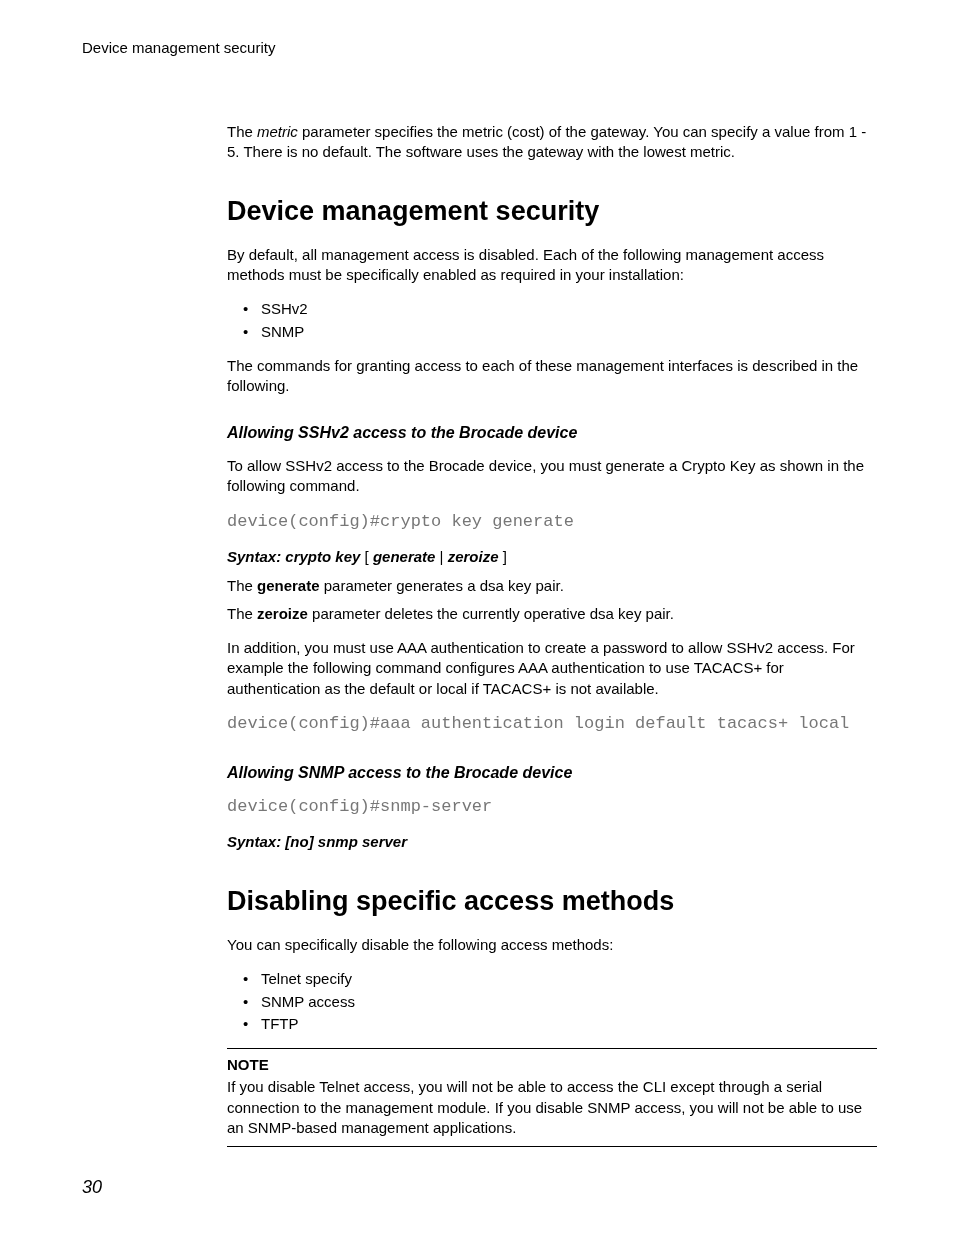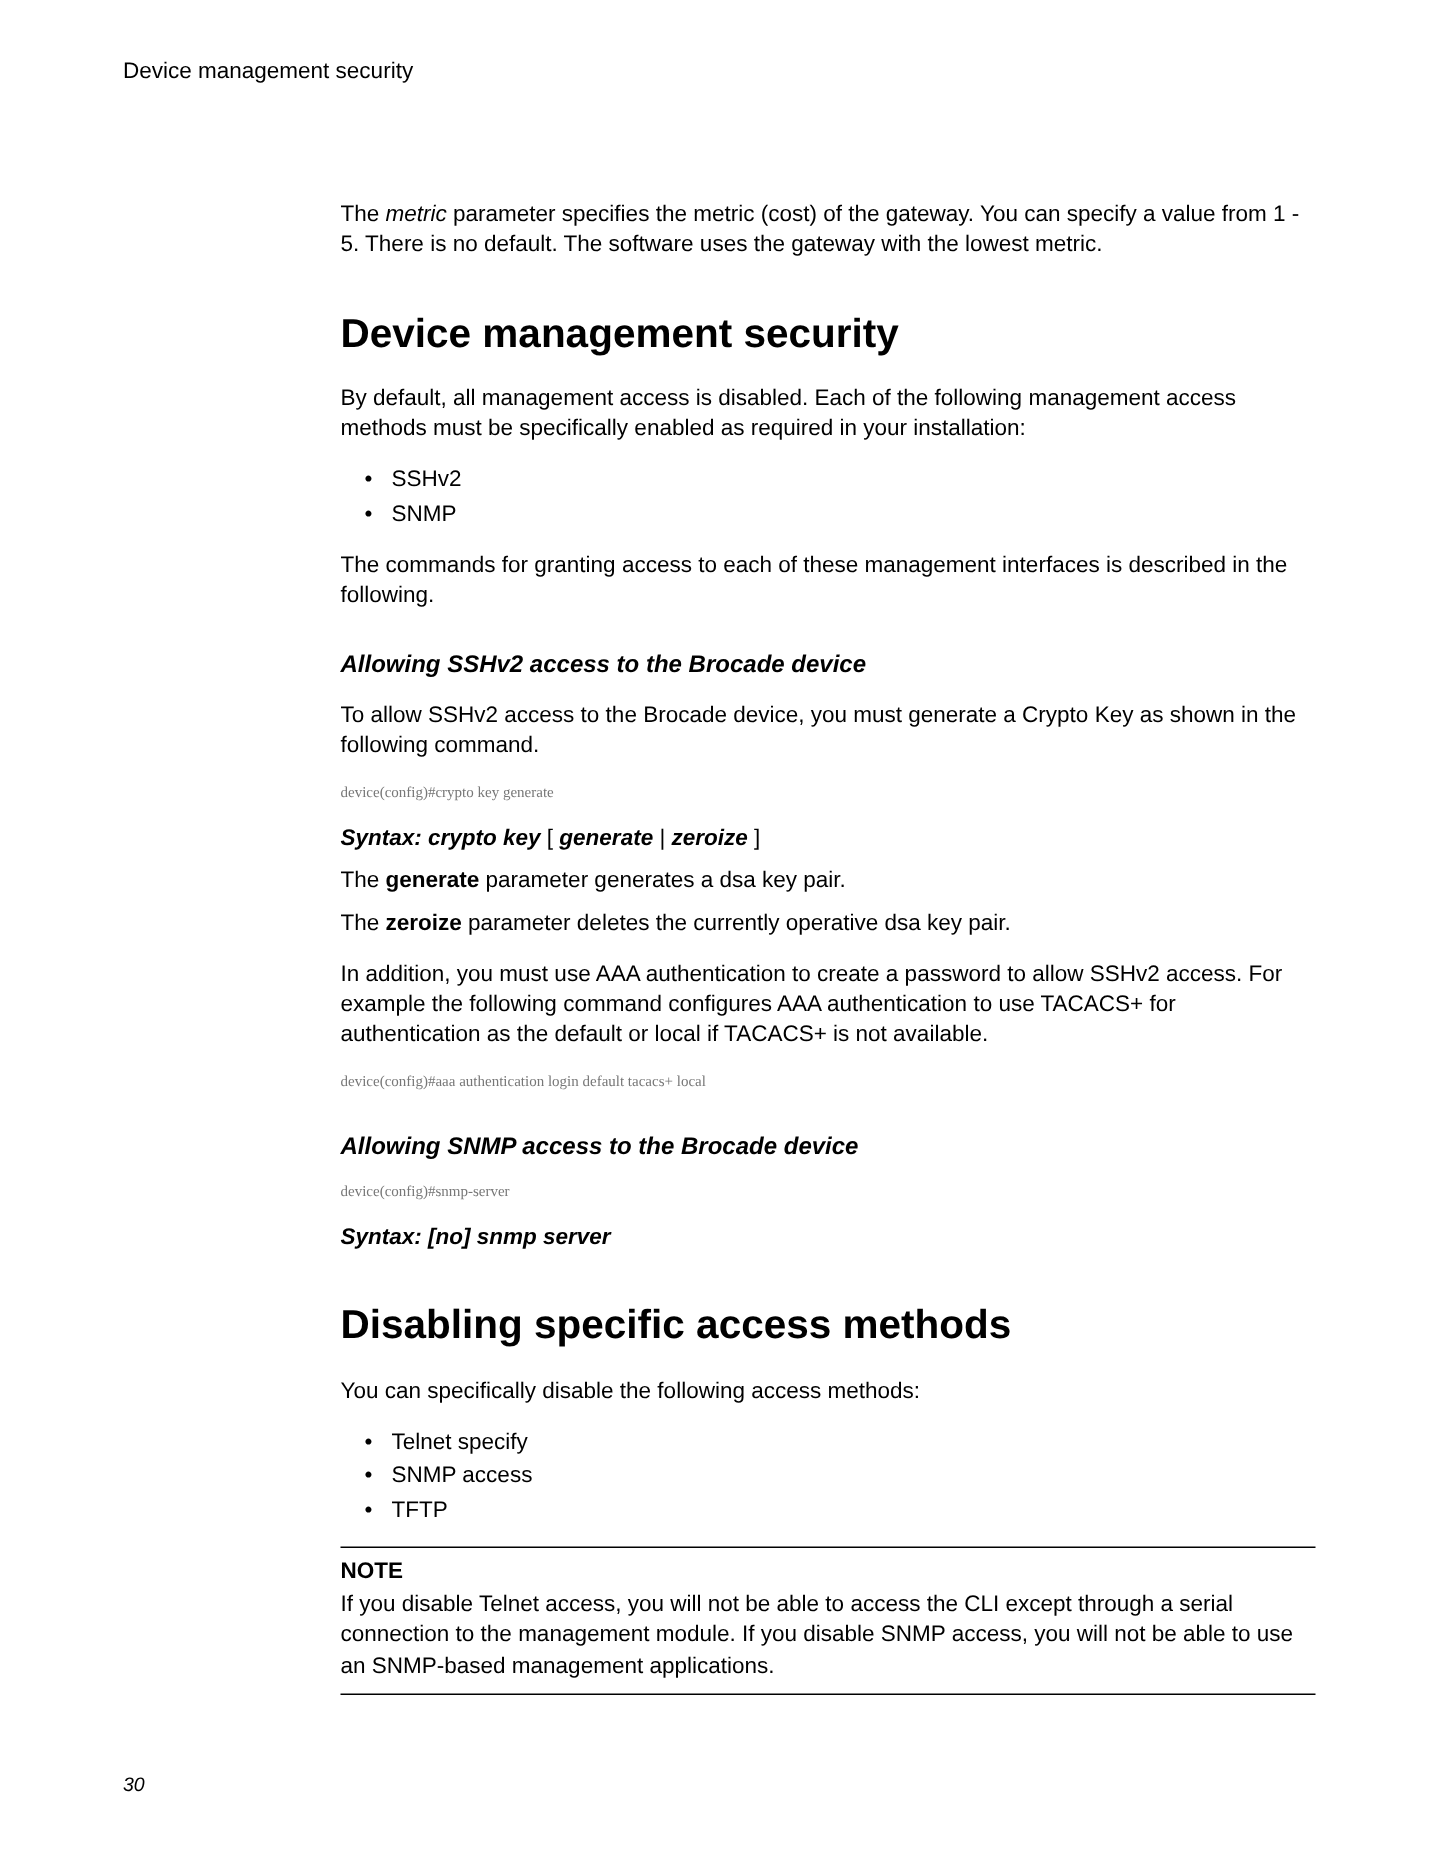--- a/index.html
+++ b/index.html
@@ -15,21 +15,21 @@
     line-height: 1.35;
   }
   .running-head {
     position: absolute;
     top: 38px;
     left: 82px;
     font-size: 15px;
   }
   .content {
     position: absolute;
-    top: 133px;
+    top: 122px;
     left: 227px;
     width: 650px;
   }
   p { margin: 0 0 14px 0; }
   p.tight { margin-bottom: 8px; }
   h1.sect {
     font-family: "Arial Narrow", Arial, sans-serif;
     font-stretch: condensed;
     font-weight: 700;
     font-size: 27px;
@@ -54,40 +54,40 @@
     position: relative;
     margin: 2px 0;
   }
   ul.bullets li::before {
     content: "•";
     position: absolute;
     left: 16px;
     top: 0;
   }
   pre.code {
-    font-family: Liberation Serif, serif;
+    font-family: Liberation Mono, monospace;
     color: #777;
-    font-size: 10px;
+    font-size: 17px;
     margin: 10px 0 14px 0;
     white-space: pre;
   }
   .syntax { font-weight: 700; font-style: italic; }
   .note-box {
     border-top: 1.5px solid #000;
     border-bottom: 1.5px solid #000;
     padding: 6px 0 8px 0;
     margin-top: 6px;
   }
   .note-label { font-weight: 700; display: block; margin-bottom: 2px; }
   .footer {
     position: absolute;
     bottom: 36px;
     left: 82px;
     right: 80px;
-    font-size: 13px;
+    font-size: 18px;
   }
   .footer .pageno { font-style: italic; float: left; }
   .footer .doc { font-style: italic; float: right; text-align: right; line-height: 1.3; }
   em.param { font-style: italic; }
 </style>
 </head>
 <body>
 
 <div class="running-head">Device management security</div>
 

